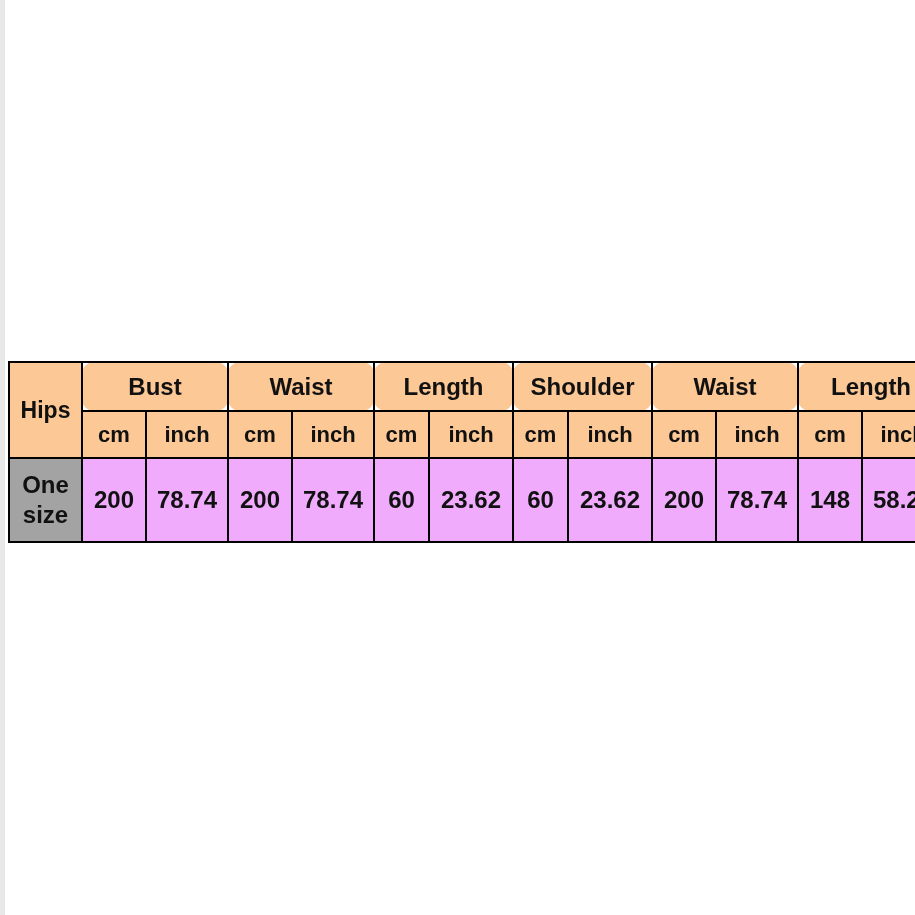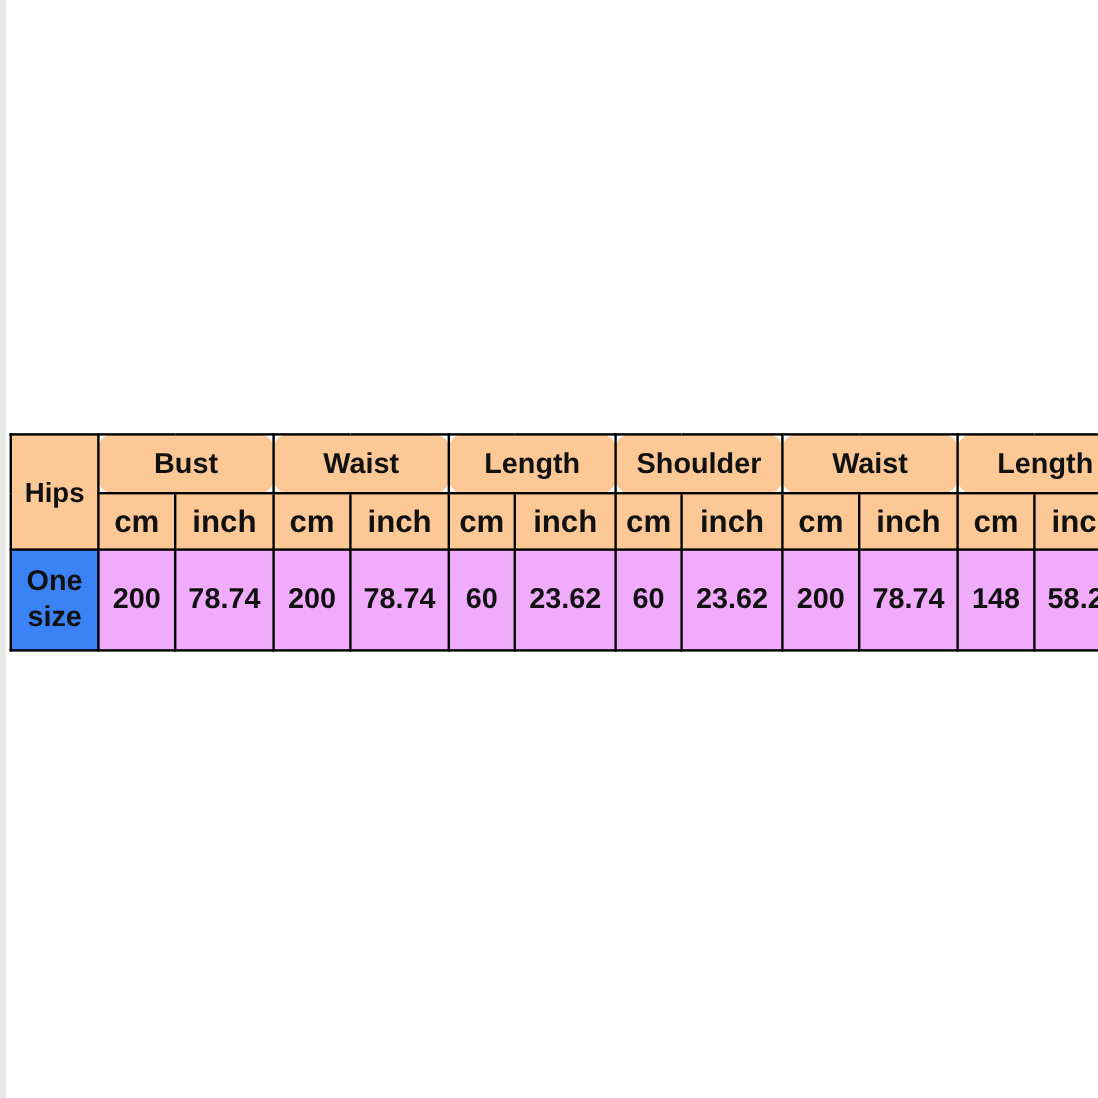--- a/index.html
+++ b/index.html
@@ -60,33 +60,33 @@
     line-height: 1.15;
   }
 
   .cell-group {
     font-size: 24px;
     height: 47px;
     border-radius: 12px;
   }
 
   .cell-unit {
-    font-size: 26px;
+    font-size: 22px;
     height: 45px;
   }
 
   .cell-value {
     font-size: 24px;
     height: 82px;
     background: #f0abfc;
   }
 
   .cell-size-label {
     font-size: 24px;
-    background: #3b82f6;
+    background: #a3a3a3;
     line-height: 1.25;
   }
 
   
   col.c-size   { width: 73px; }
   col.c-cm     { width: 64px; }
   col.c-inch   { width: 82px; }
   col.c-cm-sm  { width: 55px; }
   col.c-inch-w { width: 84px; }
 </style>

